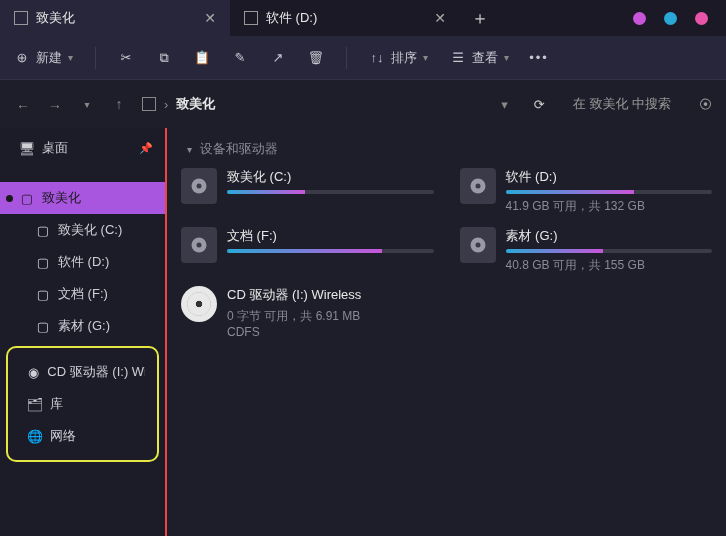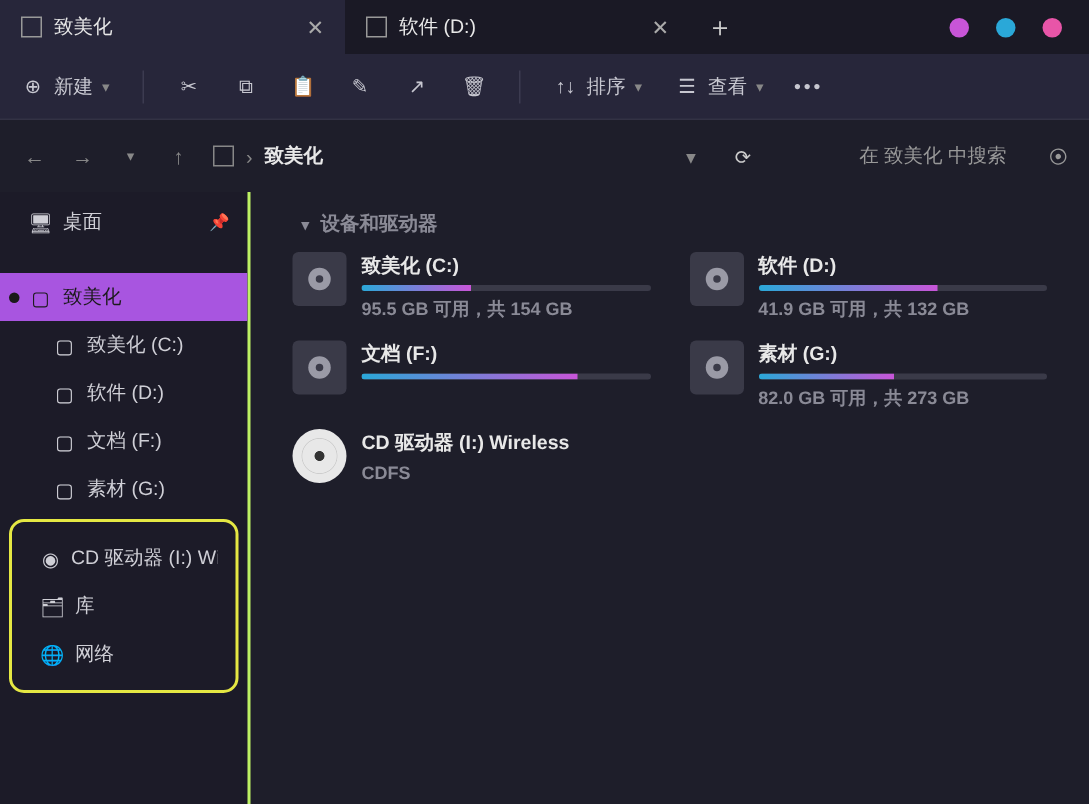--- a/index.html
+++ b/index.html
@@ -23,37 +23,37 @@
 .tb-sep { width: 1px; height: 22px; background: #3c3b50; }
 
 
 .navrow { height: 48px; display: flex; align-items: center; padding: 0 14px; gap: 14px; }
 .nav-arrow { color: #888; font-size: 14px; width: 18px; text-align: center; cursor: pointer; }
 .breadcrumb { display: flex; align-items: center; gap: 8px; flex: 1; }
 .bc-icon { width: 14px; height: 14px; border: 1px solid #888; display: inline-block; }
 .crumb { color: #e8e8e8; font-weight: 600; }
 .chev { color: #888; margin-left: auto; margin-right: 12px; }
 .refresh { color: #ccc; margin-right: 14px; cursor: pointer; }
-.search { color: #999; margin-right: 14px; margin-left: 44px; }
+.search { color: #999; margin-right: 14px; }
 .dots3 { color: #999; }
 
 
 .split { display: flex; height: calc(536px - 36px - 44px - 48px); }
 .sidebar { width: 165px; background: #1c1b28; padding-top: 4px; overflow: hidden; }
 .side-item { display: flex; align-items: center; gap: 8px; padding: 7px 12px 7px 20px; color: #cfcfd6; cursor: pointer; font-size: 13px; position: relative; white-space: nowrap; }
 .side-item.pin { justify-content: space-between; }
 .side-item.pin .pin-icon { color: #888; font-size: 11px; }
 .side-item.active { background: #a855e0; color: #1a1a1a; font-weight: 500; }
 .side-item.active::before { content: ""; position: absolute; left: 6px; width: 7px; height: 7px; border-radius: 50%; background: #1a1a1a; }
 .side-indent { padding-left: 36px; }
 .side-ic { width: 14px; height: 14px; display: inline-flex; align-items: center; justify-content: center; }
 .highlight-box { border: 2px solid #e5e843; border-radius: 10px; margin: 4px 6px 4px 6px; padding: 8px 0; }
 .highlight-box .side-item { padding-left: 20px; }
 
-.content { flex: 1; padding: 12px 28px; overflow: auto; border-left: 2px solid #bef264; font-weight: bold; }
+.content { flex: 1; padding: 12px 14px; overflow: auto; border-left: 2px solid #ef4444; }
 .section-head { color: #8a8a96; font-size: 13px; margin-bottom: 10px; margin-left: 6px; }
 .drives { display: grid; grid-template-columns: 1fr 1fr; gap: 12px 26px; }
 .drive { display: flex; gap: 10px; }
 .drive-ic { width: 36px; height: 36px; background: #3a3a48; border-radius: 4px; display: flex; align-items: center; justify-content: center; }
 .drive-ic svg { width: 20px; height: 20px; }
 .drive-info { flex: 1; }
 .drive-name { color: #e8e8e8; font-size: 13px; margin-bottom: 4px; }
 .drive-bar { height: 4px; border-radius: 2px; background: #3a3a48; margin-bottom: 4px; position: relative; overflow: hidden; }
 .drive-bar .fill { height: 100%; background: linear-gradient(90deg, #2aa8d8, #c855d8); }
 .drive-stats { color: #8a8a96; font-size: 12px; }
@@ -181,21 +181,20 @@
             <svg viewBox="0 0 24 24" fill="#9a9aa6">
               <circle cx="12" cy="12" r="9"></circle>
               <circle cx="12" cy="12" r="3" fill="#3a3a48"></circle>
             </svg>
           </div>
           <div class="drive-info">
             <div class="drive-name">致美化 (C:)</div>
             <div class="drive-bar">
               <div class="fill" style="width:38%"></div>
             </div>
-            <div class="drive-stats">95.5 GB 可用，共 154 GB</div>
           </div>
         </div>
         <div class="drive">
           <div class="drive-ic">
             <svg viewBox="0 0 24 24" fill="#9a9aa6">
               <circle cx="12" cy="12" r="9"></circle>
               <circle cx="12" cy="12" r="3" fill="#3a3a48"></circle>
             </svg>
           </div>
           <div class="drive-info">
@@ -225,25 +224,26 @@
             <svg viewBox="0 0 24 24" fill="#9a9aa6">
               <circle cx="12" cy="12" r="9"></circle>
               <circle cx="12" cy="12" r="3" fill="#3a3a48"></circle>
             </svg>
           </div>
           <div class="drive-info">
             <div class="drive-name">素材 (G:)</div>
             <div class="drive-bar">
               <div class="fill" style="width:47%"></div>
             </div>
-            <div class="drive-stats">82.0 GB 可用，共 273 GB</div>
+            <div class="drive-stats">40.8 GB 可用，共 155 GB</div>
           </div>
         </div>
         <div class="drive">
           <div class="cd-ic"></div>
           <div class="drive-info">
             <div class="drive-name">CD 驱动器 (I:) Wireless</div>
+            <div class="drive-stats">0 字节 可用，共 6.91 MB</div>
             <div class="drive-stats">CDFS</div>
           </div>
         </div>
       </div>
   </div>
 </div>
 
 </body></html>

